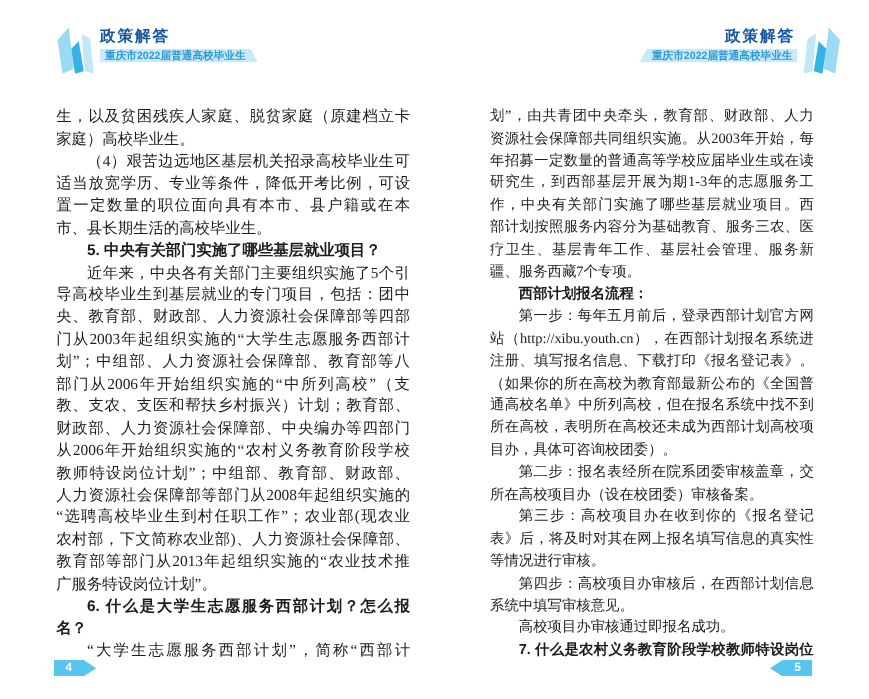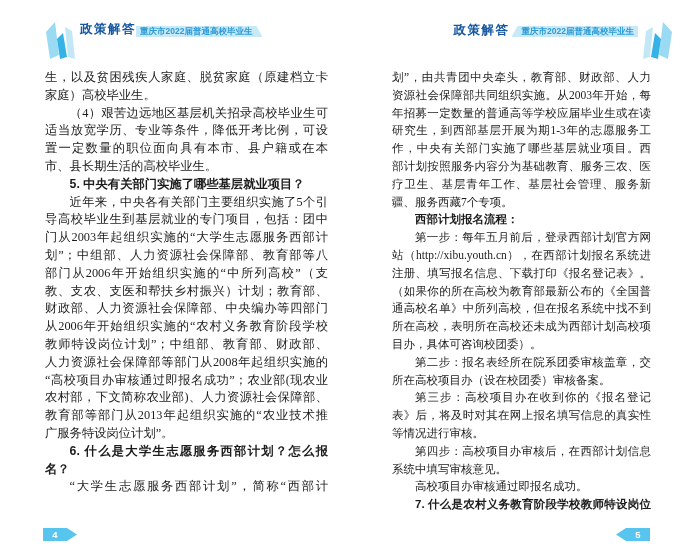--- a/index.html
+++ b/index.html
@@ -20,21 +20,21 @@
   .page{position:absolute;top:0;height:559px;width:347px;}
   .page-left{left:0;}
   .page-right{left:348px;}
 
   
   .page-header{position:absolute;top:19px;display:flex;align-items:flex-start;}
   .header-left{left:45px;}
   .header-right{right:22px;flex-direction:row-reverse;}
   .logo{flex:0 0 auto;display:block;}
   .header-right .logo svg{transform:scaleX(-1);}
-  .header-textcol{display:flex;margin:4px 2px 0 2px;justify-content:center;}
+  .header-textcol{display:flex;flex-direction:column;margin:4px 2px 0 2px;justify-content:center;}
   .header-right .header-textcol{align-items:flex-end;}
   .header-title{
     font-family:"Liberation Sans",sans-serif;font-weight:bold;font-size:12.5px;
     letter-spacing:1.5px;color:var(--title-color);line-height:13px;white-space:nowrap;
   }
   .header-right .header-title{text-align:right;padding-right:2px;}
   .header-subtitle-strip{
     margin-top:3px;background:var(--strip-bg);color:var(--subtitle-color);
     font-family:"Liberation Sans",sans-serif;font-weight:bold;font-size:8.5px;
     line-height:11px;height:11px;white-space:nowrap;
@@ -42,21 +42,21 @@
   .header-left .header-subtitle-strip{
     padding:0 10px 0 4px;
     clip-path:polygon(0 0,calc(100% - 6px) 0,100% 100%,0 100%);
   }
   .header-right .header-subtitle-strip{
     padding:0 4px 0 10px;
     clip-path:polygon(6px 0,100% 0,100% 100%,0 100%);
   }
 
   
-  .page-body{position:absolute;top:69px;}
+  .page-body{position:absolute;top:85px;}
   .body-left{left:45px;width:283px;}
   .body-right{left:44px;width:259px;}
   .line{
     height:17.8px;line-height:17.8px;overflow:hidden;
     text-align:justify;text-align-last:justify;
   }
   .body-left .line{font-size:12.3px;}
   .body-right .line{font-size:11.5px;}
   .line.end{text-align-last:left;}
   .line.indent{text-indent:2em;}
@@ -98,29 +98,30 @@
     <div class="page-body body-left">
         <div class="line">生，以及贫困残疾人家庭、脱贫家庭（原建档立卡</div>
         <div class="line end">家庭）高校毕业生。</div>
         <div class="line indent">（4）艰苦边远地区基层机关招录高校毕业生可</div>
         <div class="line">适当放宽学历、专业等条件，降低开考比例，可设</div>
         <div class="line">置一定数量的职位面向具有本市、县户籍或在本</div>
         <div class="line end">市、县长期生活的高校毕业生。</div>
         <div class="line bold indent end">5. 中央有关部门实施了哪些基层就业项目？</div>
         <div class="line indent">近年来，中央各有关部门主要组织实施了5个引</div>
         <div class="line">导高校毕业生到基层就业的专门项目，包括：团中</div>
+        <div class="line">央、教育部、财政部、人力资源社会保障部等四部</div>
         <div class="line">门从2003年起组织实施的“大学生志愿服务西部计</div>
         <div class="line">划”；中组部、人力资源社会保障部、教育部等八</div>
         <div class="line">部门从2006年开始组织实施的“中所列高校”（支</div>
         <div class="line">教、支农、支医和帮扶乡村振兴）计划；教育部、</div>
         <div class="line">财政部、人力资源社会保障部、中央编办等四部门</div>
         <div class="line">从2006年开始组织实施的“农村义务教育阶段学校</div>
         <div class="line">教师特设岗位计划”；中组部、教育部、财政部、</div>
         <div class="line">人力资源社会保障部等部门从2008年起组织实施的</div>
-        <div class="line">“高校项目办审核通过即报名成功”；农业部(现农业</div>
+        <div class="line">“选聘高校毕业生到村任职工作”；农业部(现农业</div>
         <div class="line">农村部，下文简称农业部)、人力资源社会保障部、</div>
         <div class="line">教育部等部门从2013年起组织实施的“农业技术推</div>
         <div class="line end">广服务特设岗位计划”。</div>
         <div class="line bold indent">6. 什么是大学生志愿服务西部计划？怎么报</div>
         <div class="line bold end">名？</div>
         <div class="line indent">“大学生志愿服务西部计划”，简称“西部计</div>
       </div>
 
     <div class="page-badge badge-left">
       <span class="badge-num">4</span>

